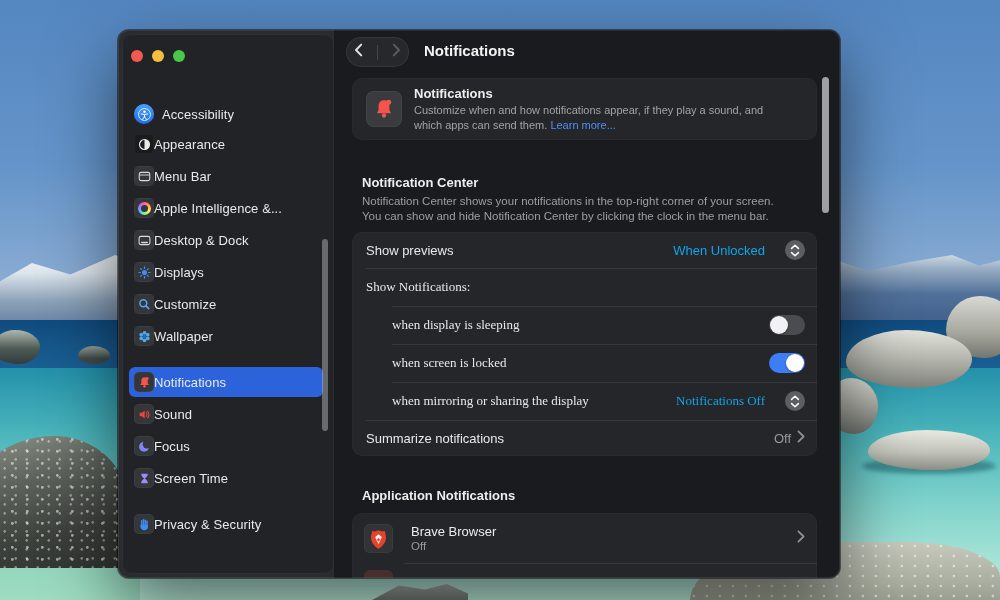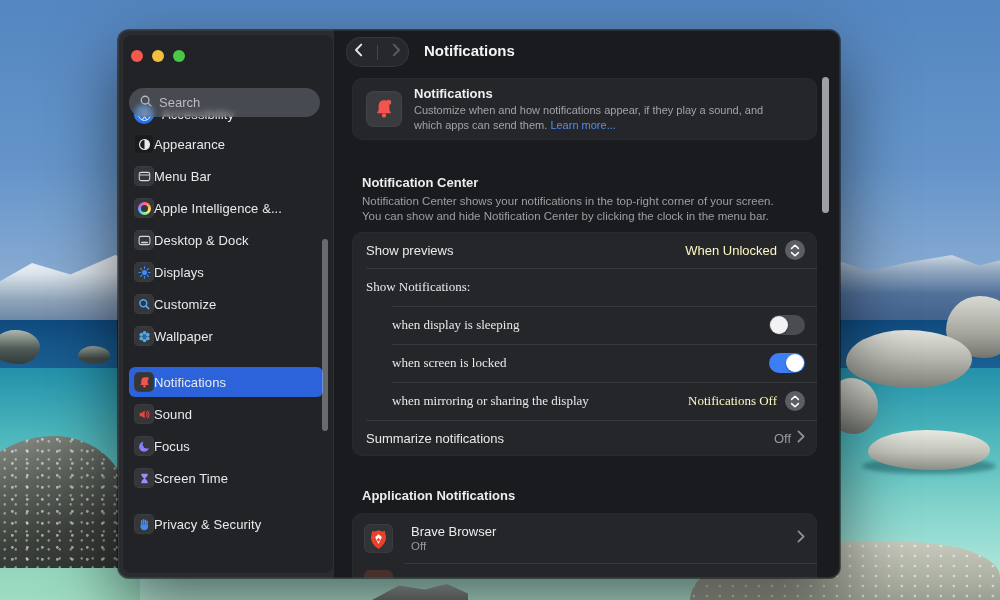--- a/index.html
+++ b/index.html
@@ -115,21 +115,21 @@
   .hero-title { font-size:13px; font-weight:bold; color:#eeeeef; margin-bottom:2px; }
   .hero-desc { font-size:11px; line-height:15px; color:#a2a3a6; }
   .link { color:#4f8ef7; }
 
   .sec-head { position:absolute; left:28px; font-size:13px; font-weight:bold; color:#ededee; }
   .sec-desc { position:absolute; left:28px; font-size:11.5px; line-height:15px; color:#9d9ea1; }
 
   .settings-card { top:202px; height:224px; display:flex; flex-direction:column; }
   .row { position:relative; display:flex; align-items:center; padding:0 12px 0 14px; }
   .row .lbl { font-size:13px; color:#e8e9ea; flex:1; }
-  .row .val { font-size:13px; color:#fef9c3; margin-right:8px; }
+  .row .val { font-size:13px; color:#0ea5e9; margin-right:20px; }
   .row .val.dim { color:#98999d; margin-right:6px; }
   .row.indent { padding-left:40px; }
   .row.div::before { content:""; position:absolute; top:0; left:14px; right:0; height:1px; background:rgba(255,255,255,.085); }
   .row.div-deep::before { left:40px; }
   .r36 { height:36px; } .r38 { height:38px;font-family:Liberation Serif, serif; }
 
   .stepper { width:20px; height:20px; border-radius:50%; background:#5d5e63;
     display:flex; align-items:center; justify-content:center; }
   .toggle { position:relative; width:36px; height:20px; border-radius:10px; background:#4b4c51; }
   .toggle.on { background:#3d7df6; }
@@ -186,29 +186,20 @@
         <span class="tile round">
           <svg width="15" height="15" viewBox="0 0 20 20">
             <circle cx="10" cy="10" r="8" fill="none" stroke="#fff" stroke-width="1.1"></circle>
             <circle cx="10" cy="6.3" r="1.7" fill="#fff"></circle>
             <path d="M5.6 9.3 Q10 11 14.4 9.3 M10 10.6 L10 13 M10 13 L7.3 16.6 M10 13 L12.7 16.6" stroke="#fff" stroke-width="1.3" fill="none" stroke-linecap="round"></path>
           </svg>
         </span>
         <span class="lbl">Accessibility</span>
       </div>
 
-      <div class="search-pill">
-        <span>
-          <svg width="14" height="14" viewBox="0 0 16 16">
-            <circle cx="7" cy="7" r="4.4" fill="none" stroke="#b9babd" stroke-width="1.5"></circle>
-            <path d="M10.4 10.4 L13.6 13.6" stroke="#b9babd" stroke-width="1.5" stroke-linecap="round"></path>
-          </svg>
-        </span>
-        <input type="text" placeholder="Search" style="">
-      </div>
 
       <div class="side-list">
 
         <div class="s-item">
           <span class="tile black">
             <svg width="15" height="15" viewBox="0 0 20 20">
               <circle cx="10" cy="10" r="6.6" fill="none" stroke="#e9e9ea" stroke-width="1.5"></circle>
               <path d="M10 3.4 A6.6 6.6 0 0 1 10 16.6 Z" fill="#e9e9ea"></path>
             </svg>
           </span>

